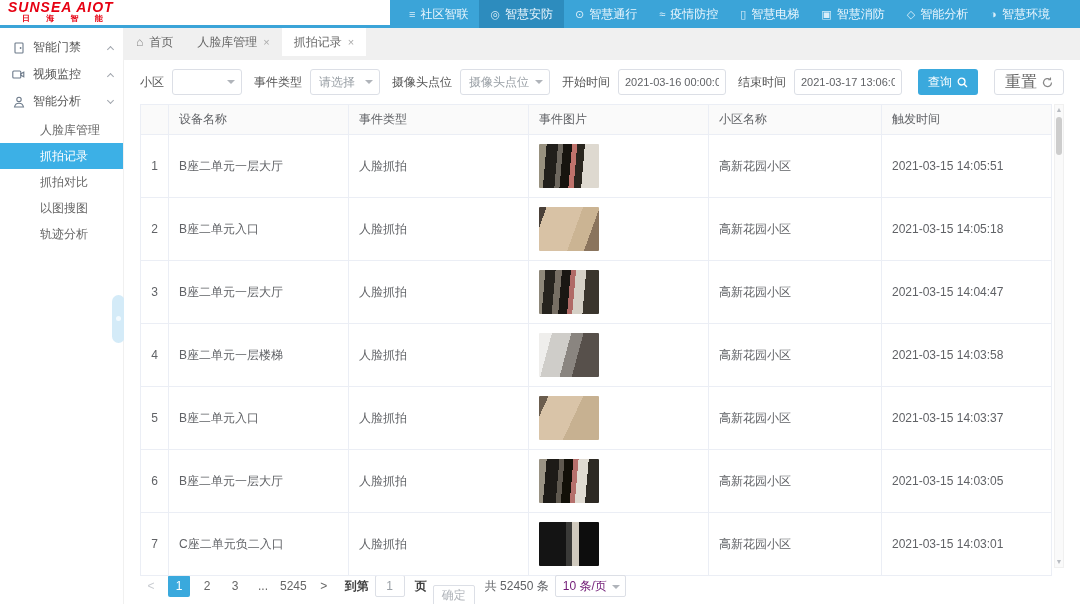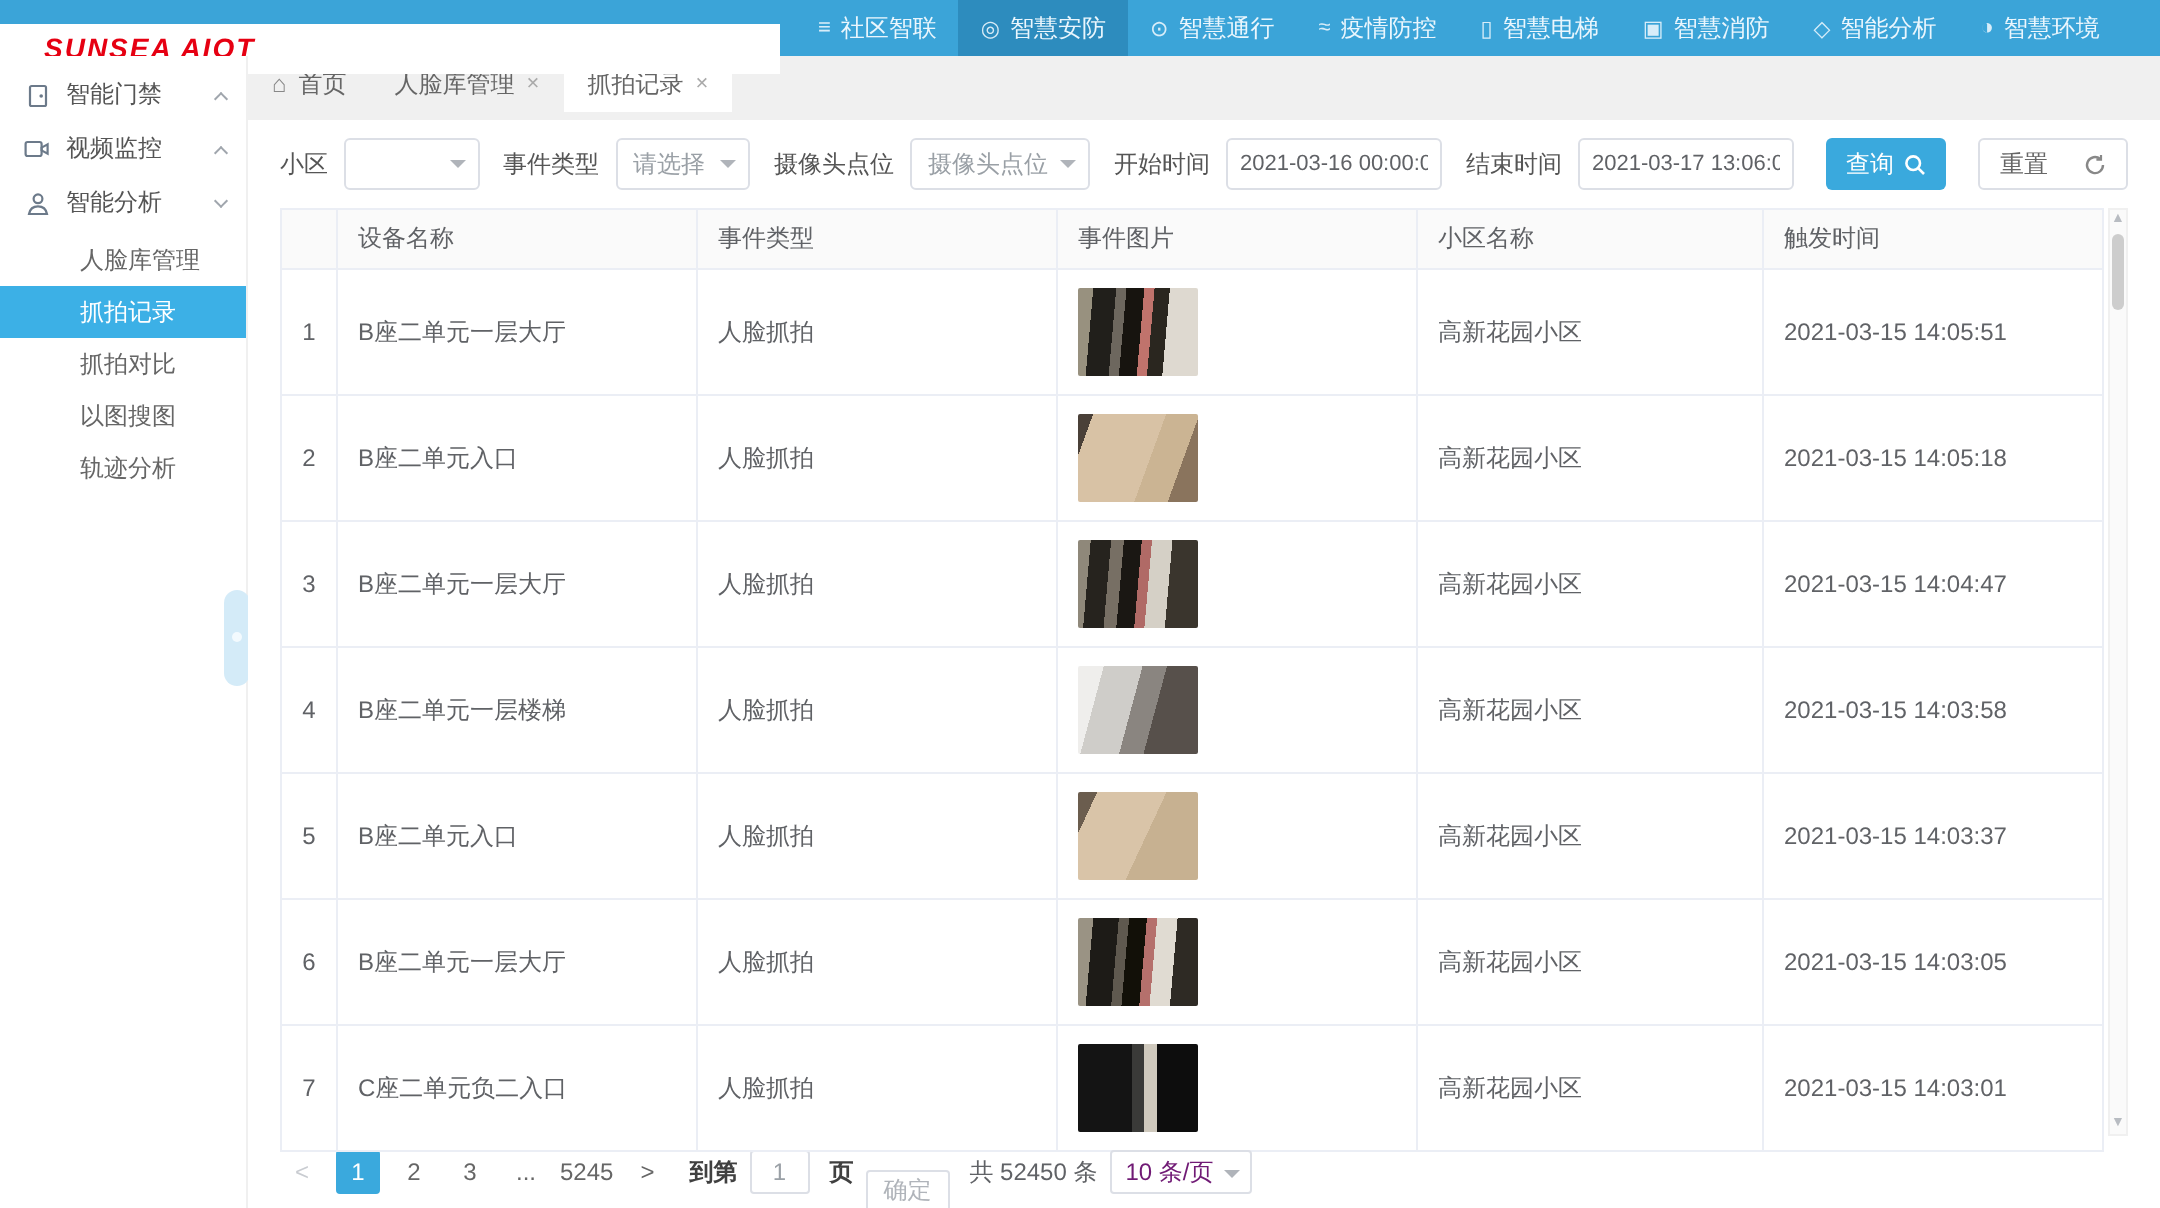--- a/index.html
+++ b/index.html
@@ -3,21 +3,21 @@
 <meta charset="utf-8">
 <style>
   * { margin:0; padding:0; box-sizing:border-box; }
   html,body { width:1080px; height:604px; overflow:hidden; }
   body { font-family:"Liberation Sans","DejaVu Sans",sans-serif; font-size:12px; color:#606266; background:#fff; }
 
   .app { width:1080px; height:604px; display:flex; flex-direction:column; position:relative; }
 
   
   .topbar { position:relative; height:28px; background:#3ba4d8; display:flex; align-items:center; color:#eaf6fd; flex-shrink:0; }
-  .logo-box { position:absolute; left:0; top:0; width:390px; height:25px; background:#fff; display:flex; flex-direction:column; justify-content:center; padding-left:22px;margin-top:12px; }
+  .logo-box { position:absolute; left:0; top:0; width:390px; height:25px; background:#fff; display:flex; flex-direction:column; justify-content:center; padding-left:8px; }
   .logo-line1 { color:#e60012; font-weight:bold; font-size:14px; letter-spacing:1px; font-style:italic; line-height:13px; }
   .logo-line2 { color:#e60012; font-size:8px; letter-spacing:7px; font-weight:bold; margin-left:14px; line-height:10px; }
   .nav { display:flex; height:28px; margin-left:398px; align-items:center; }
   .nav-item { display:flex; align-items:center; gap:5px; padding:0 11px; height:28px; cursor:pointer; white-space:nowrap; }
   .nav-item .nav-ico { font-size:11px; opacity:.9; }
   .nav-item.active { background:#2d8cbe; }
   .top-icons { display:flex; align-items:center; margin-left:6px; }
 
   
   .bodywrap { flex:1; display:flex; min-height:0; }
@@ -48,21 +48,21 @@
 
   
   .filterbar { display:flex; align-items:center; height:44px; flex-shrink:0; gap:8px; color:#555; white-space:nowrap; }
   .f-label { margin-left:4px;font-family:Liberation Mono, monospace; }
   .f-label:first-child { margin-left:0; }
   .sel { position:relative; height:26px; border:1px solid #dcdfe6; border-radius:3px; background:#fff; display:flex; align-items:center; padding:0 20px 0 8px; color:#9aa0a6; cursor:pointer; }
   .sel .sel-caret { position:absolute; right:6px; top:10px; width:0; height:0; border-left:4px solid transparent; border-right:4px solid transparent; border-top:4px solid #b0b4ba; }
   .sel.w1 { width:100px; } .sel.w2 { width:100px; } .sel.w3 { width:114px; }
   .f-input { width:108px; height:26px; border:1px solid #dcdfe6; border-radius:3px; padding:0 6px; font-size:11px; color:#606266; font-family:"Liberation Sans","DejaVu Sans",sans-serif; }
   .btn-search { height:26px; border:none; border-radius:3px; background:#3aa9dd; color:#fff; font-size:12px; display:flex; align-items:center; gap:5px; padding:0 10px; margin-left:8px; cursor:pointer; }
-  .btn-reset { height:26px; border:1px solid #dcdfe6; border-radius:3px; background:#fff; color:#666; font-size:12px; display:flex; align-items:center; gap:18px; padding:0 10px; margin-left:8px; cursor:pointer; }
+  .btn-reset { height:26px; border:1px solid #dcdfe6; border-radius:3px; background:#fff; color:#666; font-size:16px; display:flex; align-items:center; gap:5px; padding:0 10px; margin-left:8px; cursor:pointer; }
 
   
   .tablewrap { flex:1; min-height:0; position:relative; padding-right:12px; }
   table { border-collapse:collapse; table-layout:fixed; width:100%; }
   th, td { border:1px solid #ebeef5; font-weight:normal; text-align:left; padding-left:10px; overflow:hidden; }
   thead th { height:30px; background:#fafafa; color:#606266; }
   tbody td { height:63px; color:#606266; }
   td.idx, th.idx { text-align:center; padding-left:0; }
   .thumb { width:60px; height:44px; border-radius:1px; }
   
@@ -84,20 +84,21 @@
   .pg-size .sel-caret { position:absolute; right:5px; top:9px; width:0; height:0; border-left:4px solid transparent; border-right:4px solid transparent; border-top:4px solid #b0b4ba; }
 </style>
 </head>
 <body>
 
 <div class="app">
 
   <div class="topbar">
     <div class="logo-box">
       <div class="logo-line1">SUNSEA AIOT</div>
+      <div class="logo-line2">日 海 智 能</div>
     </div>
     <div class="nav">
       <div class="nav-item">
         <span class="nav-ico">≡</span>
         <span>社区智联</span>
       </div>
       <div class="nav-item active">
         <span class="nav-ico">◎</span>
         <span>智慧安防</span>
       </div>

